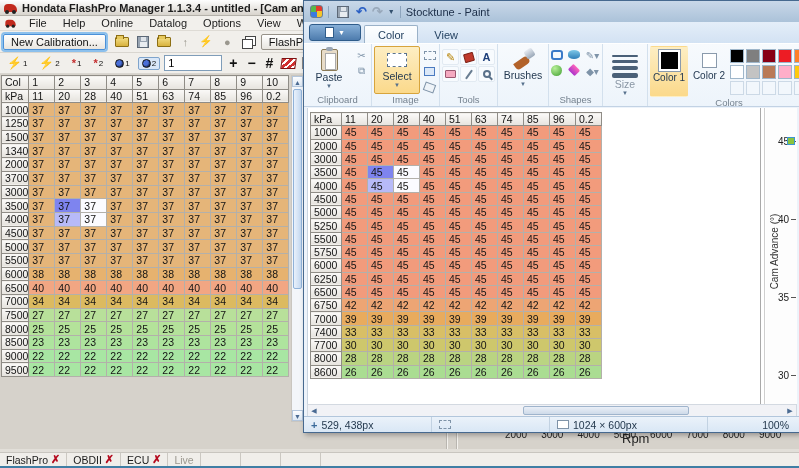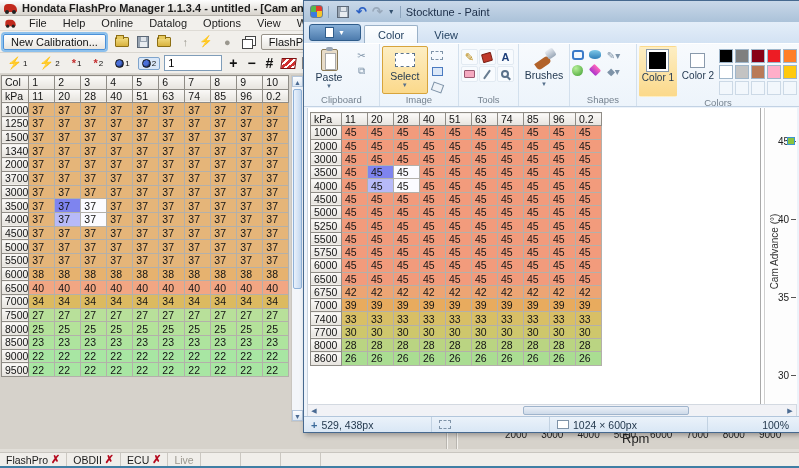--- a/index.html
+++ b/index.html
@@ -652,20 +652,32 @@
             <span class="shp4"></span>
           </div>
           <div class="minicol">
             <span class="mini">✎▾</span>
             <span class="mini">◆▾</span>
           </div>
         </div>
         <div class="rlabel">Shapes</div>
       </div>
 
+      <div class="rgroup" style="width:46px;">
+        <div class="bigbtn" style="width:40px;">
+          <span class="sizelines">
+            <i style="height:2px;"></i>
+              <i style="height:3px;"></i>
+              <i style="height:4px;"></i>
+              <i style="height:5px;"></i>
+          </span>
+          <span style="color:#8a97a5;">Size</span>
+          <span class="drop">▼</span>
+        </div>
+      </div>
 
       <div class="rgroup" style="flex:1; border-right:none;">
         <div class="rbody">
           <div class="swatchwrap hl">
             <span class="sw1"></span>
             <span>Color 1</span>
           </div>
           <div class="swatchwrap">
             <span class="sw2"></span>
             <span>Color 2</span>
@@ -851,20 +863,33 @@
               <td class="cell" style="background:#f29b7c">45</td>
               <td class="cell" style="background:#f29b7c">45</td>
               <td class="cell" style="background:#f29b7c">45</td>
               <td class="cell" style="background:#f29b7c">45</td>
               <td class="cell" style="background:#f29b7c">45</td>
               <td class="cell" style="background:#f29b7c">45</td>
               <td class="cell" style="background:#f29b7c">45</td>
               <td class="cell" style="background:#f29b7c">45</td>
             </tr>
             <tr>
+              <td class="hd lbl">6250</td>
+              <td class="cell" style="background:#f29b7c">45</td>
+              <td class="cell" style="background:#f29b7c">45</td>
+              <td class="cell" style="background:#f29b7c">45</td>
+              <td class="cell" style="background:#f29b7c">45</td>
+              <td class="cell" style="background:#f29b7c">45</td>
+              <td class="cell" style="background:#f29b7c">45</td>
+              <td class="cell" style="background:#f29b7c">45</td>
+              <td class="cell" style="background:#f29b7c">45</td>
+              <td class="cell" style="background:#f29b7c">45</td>
+              <td class="cell" style="background:#f29b7c">45</td>
+            </tr>
+            <tr>
               <td class="hd lbl">6500</td>
               <td class="cell" style="background:#f29b7c">45</td>
               <td class="cell" style="background:#f29b7c">45</td>
               <td class="cell" style="background:#f29b7c">45</td>
               <td class="cell" style="background:#f29b7c">45</td>
               <td class="cell" style="background:#f29b7c">45</td>
               <td class="cell" style="background:#f29b7c">45</td>
               <td class="cell" style="background:#f29b7c">45</td>
               <td class="cell" style="background:#f29b7c">45</td>
               <td class="cell" style="background:#f29b7c">45</td>

